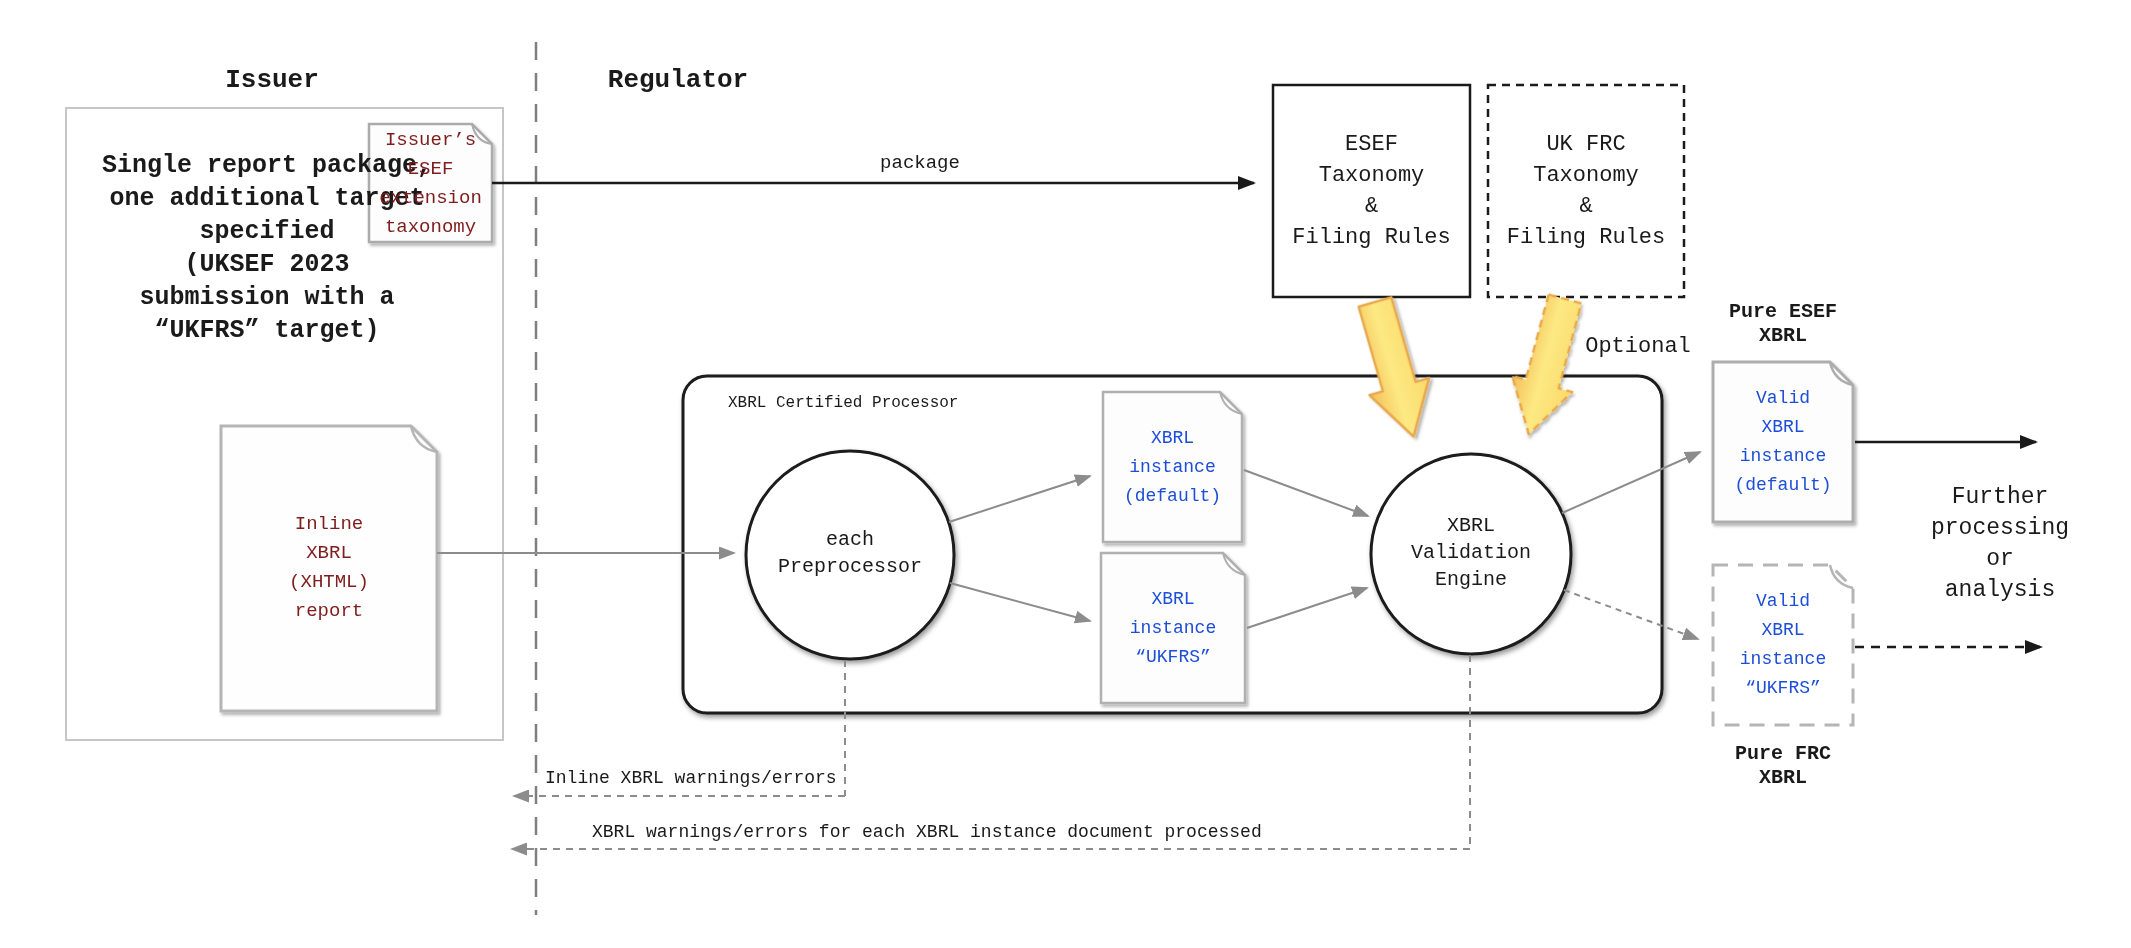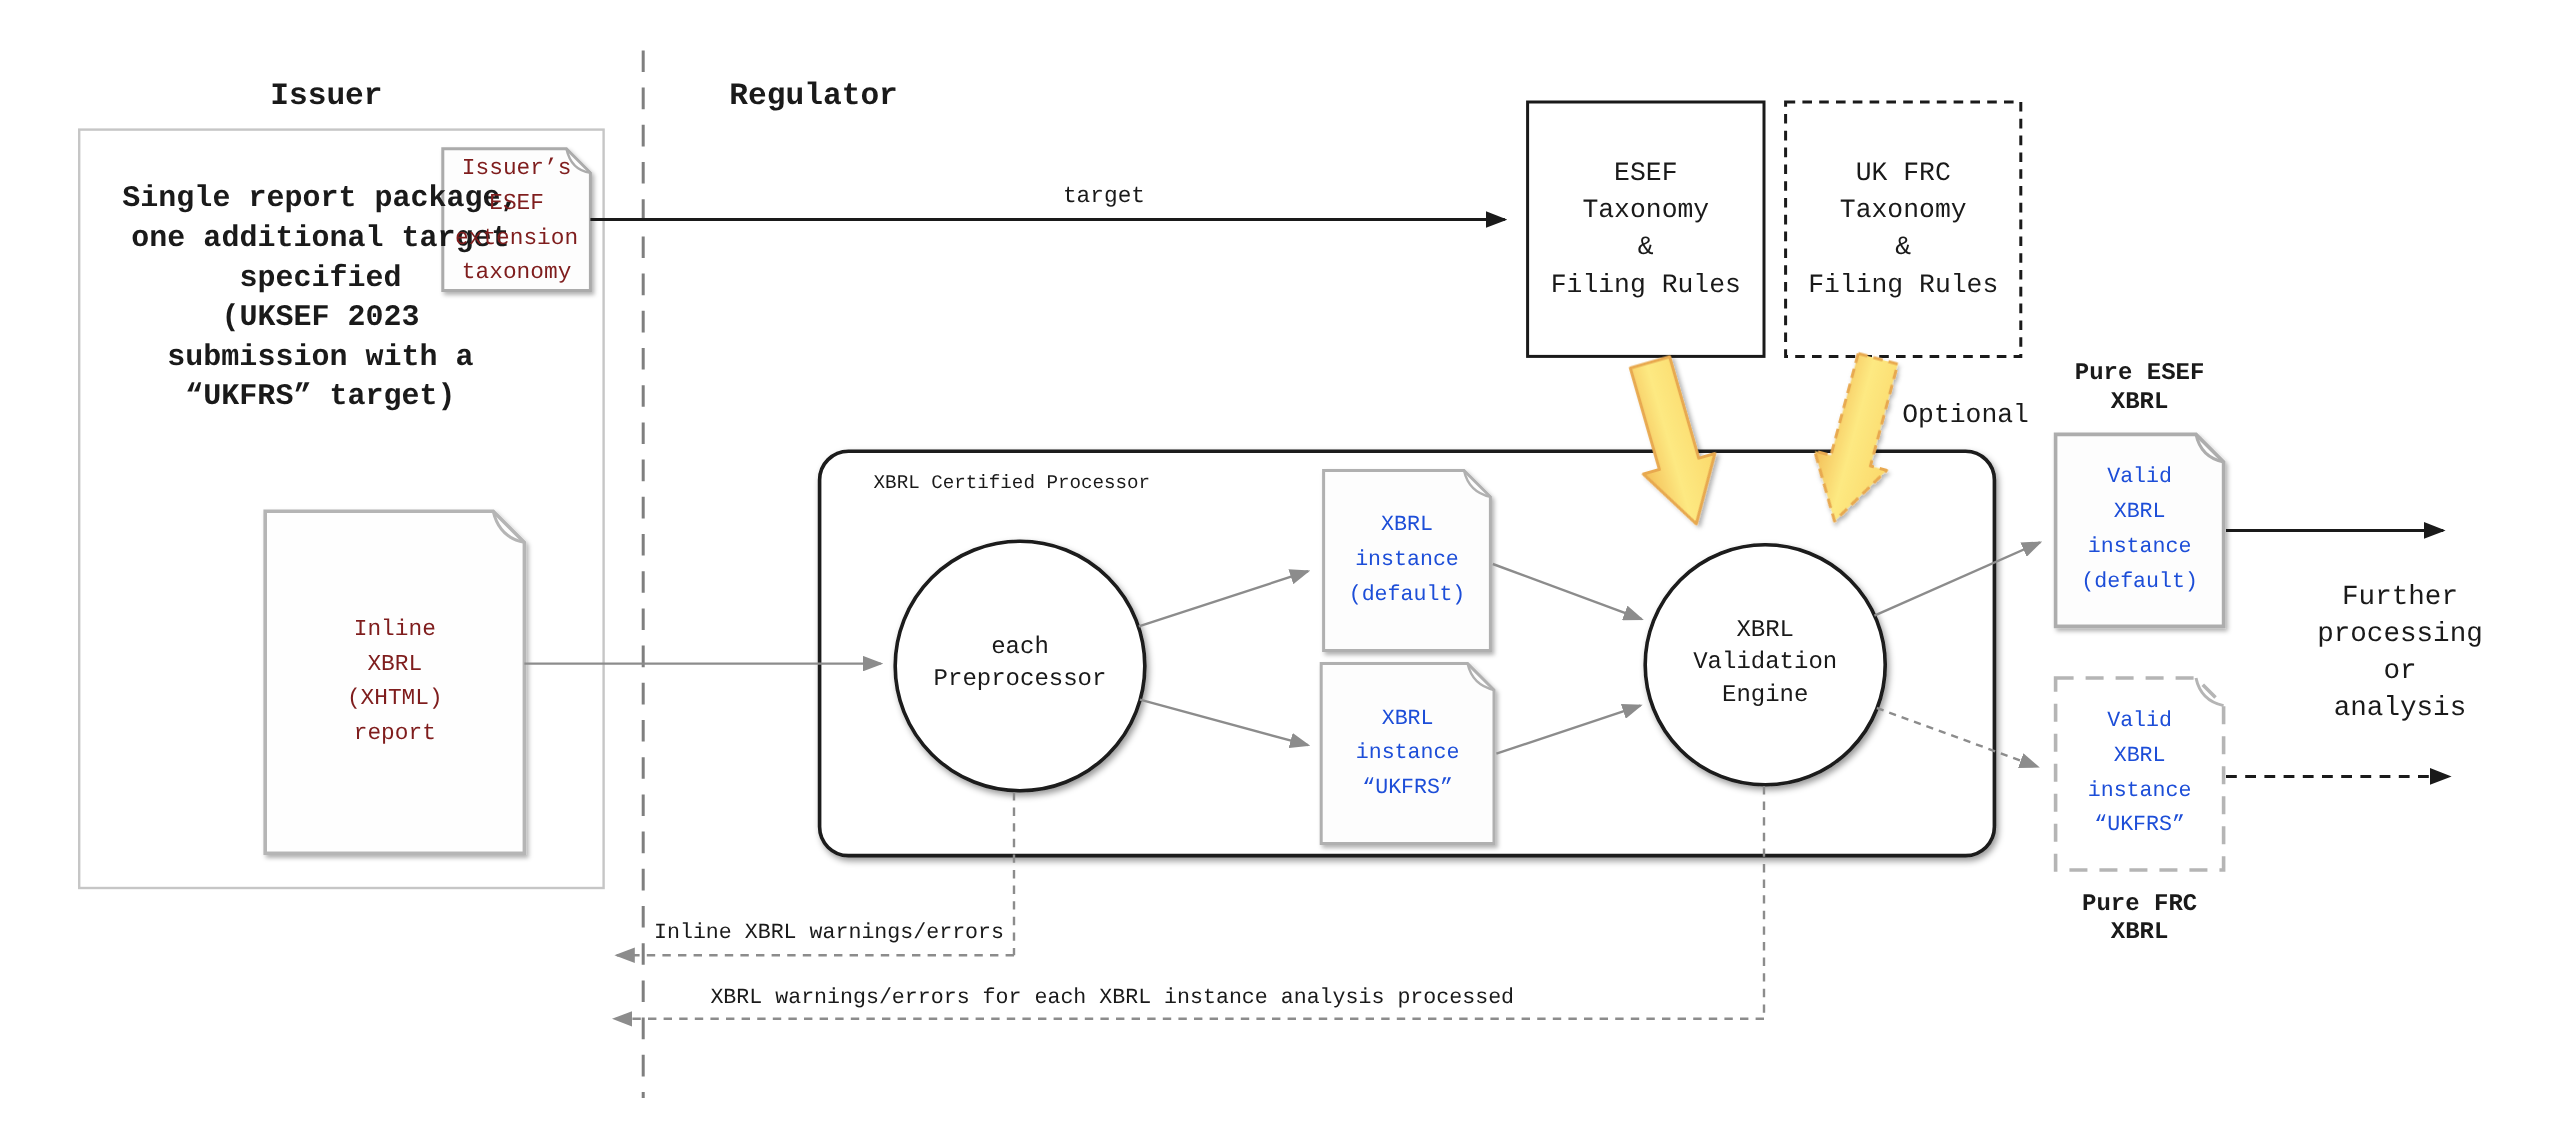--- a/index.html
+++ b/index.html
@@ -129,21 +129,21 @@
   <div class="txt doc-label" style="left:369px;top:126px;width:123px;">Issuer’s
 ESEF
 extension
 taxonomy</div>
 
   <div class="txt doc-label" style="left:221px;top:510px;width:216px;">Inline
 XBRL
 (XHTML)
 report</div>
 
-  <div class="txt small-label" style="left:845px;top:150px;width:150px;">target</div>
+  <div class="txt small-label" style="left:845px;top:150px;width:150px;">package</div>
 
   <div class="txt box-label" style="left:1273px;top:129px;width:197px;">ESEF
 Taxonomy
 &amp;
 Filing Rules</div>
   <div class="txt box-label" style="left:1488px;top:129px;width:196px;">UK FRC
 Taxonomy
 &amp;
 Filing Rules</div>
 
@@ -176,15 +176,15 @@
 “UKFRS”</div>
   <div class="txt out-label" style="left:1713px;top:742px;width:140px;">Pure FRC
 XBRL</div>
 
   <div class="txt further" style="left:1900px;top:482px;width:200px;">Further
 processing
 or
 analysis</div>
 
   <div class="txt fb-label" style="left:545px;top:766px;">Inline XBRL warnings/errors</div>
-  <div class="txt fb-label" style="left:592px;top:820px;">XBRL warnings/errors for each XBRL instance analysis processed</div>
+  <div class="txt fb-label" style="left:592px;top:820px;">XBRL warnings/errors for each XBRL instance document processed</div>
 
 </div>
 
 </body></html>

